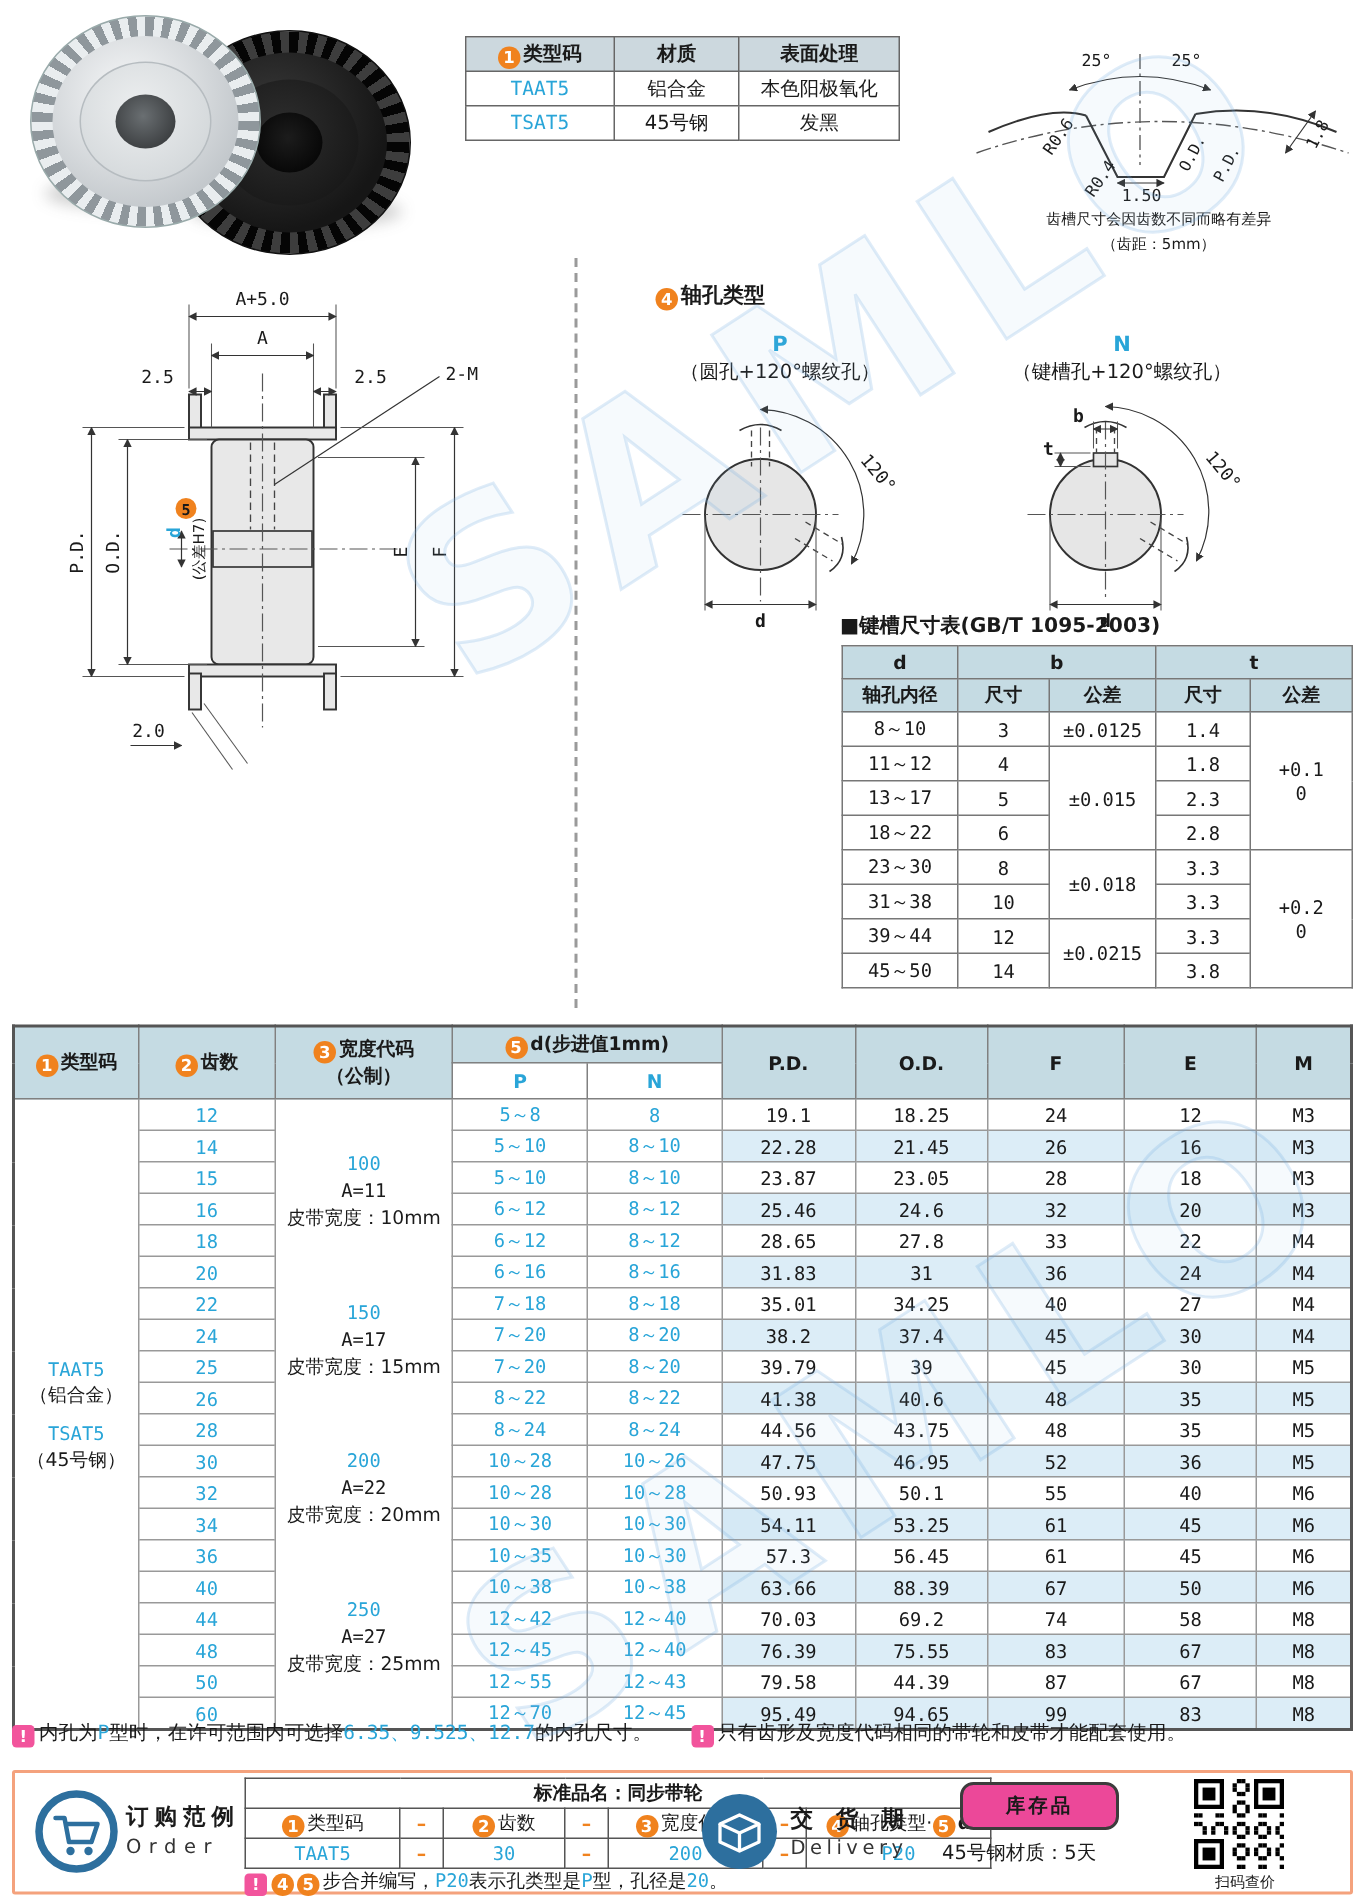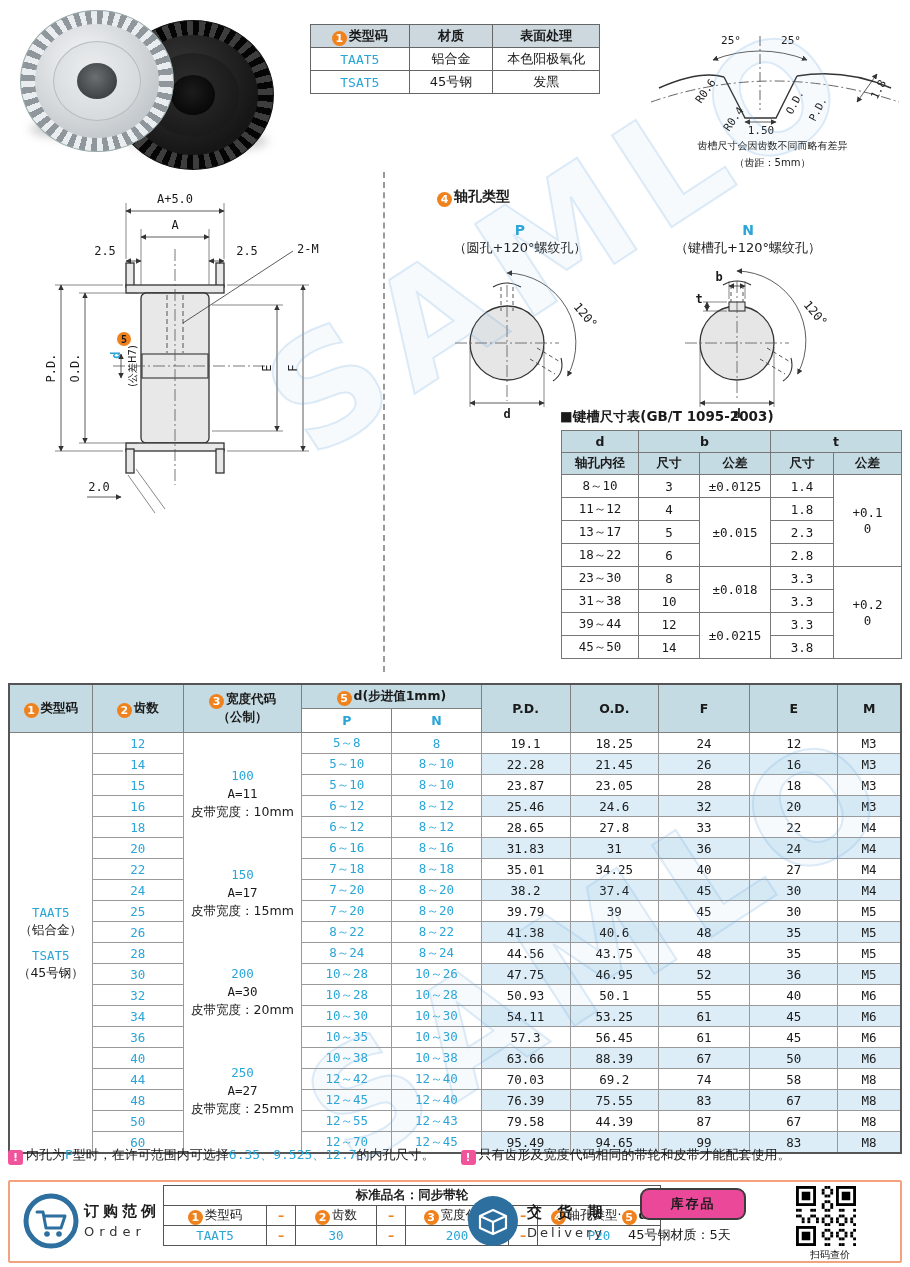--- a/index.html
+++ b/index.html
@@ -405,21 +405,21 @@
                 <div class="num">A=11</div>
                 <div>皮带宽度：10mm</div>
               </div>
               <div class="width-block">
                 <div class="cyan num">150</div>
                 <div class="num">A=17</div>
                 <div>皮带宽度：15mm</div>
               </div>
               <div class="width-block">
                 <div class="cyan num">200</div>
-                <div class="num">A=30</div>
+                <div class="num">A=22</div>
                 <div>皮带宽度：20mm</div>
               </div>
               <div class="width-block">
                 <div class="cyan num">250</div>
                 <div class="num">A=27</div>
                 <div>皮带宽度：25mm</div>
               </div>
             </div>
           </td>
           <td class="cyan num">5～8</td>
@@ -656,20 +656,23 @@
       <td class="cyan num">TAAT5</td>
       <td class="dash">–</td>
       <td class="cyan num">30</td>
       <td class="dash">–</td>
       <td class="cyan num">200</td>
       <td class="dash">–</td>
       <td class="cyan num">P20</td>
     </tr>
   </tbody>
     </table>
+  <div class="order-note">
+    <span class="note-ico">!</span><span class="badge">4</span><span class="badge">5</span><span>步合并编写，</span><span class="cyan num">P20</span><span>表示孔类型是</span><span class="cyan">P</span><span>型，孔径是</span><span class="cyan num">20</span><span>。</span>
+  </div>
 
   <svg class="icon-circle" style="left:466px;top:1194px;" width="54" height="54" viewBox="0 0 54 54">
     <circle cx="27" cy="27" r="25" fill="#2d6f9e"></circle>
     <path d="M14,22 L27,16 L40,22 L27,28 Z" fill="none" stroke="#fff" stroke-width="2.2" stroke-linejoin="round"></path>
     <path d="M14,22 V34 L27,40 L40,34 V22" fill="none" stroke="#fff" stroke-width="2.2" stroke-linejoin="round"></path>
     <line x1="27" y1="28" x2="27" y2="40" stroke="#fff" stroke-width="2.2"></line>
   </svg>
   <div class="deliv-cn">交 货 期</div>
   <div class="deliv-en">Delivery</div>
 

